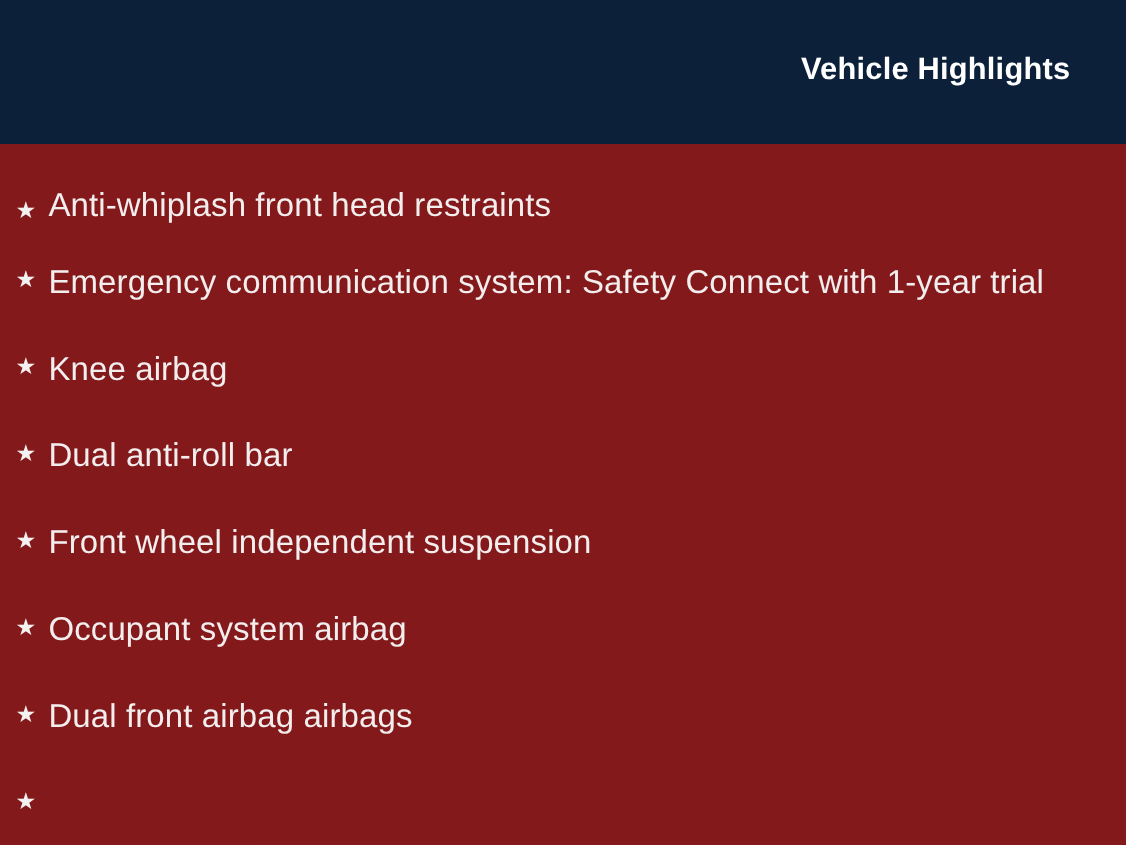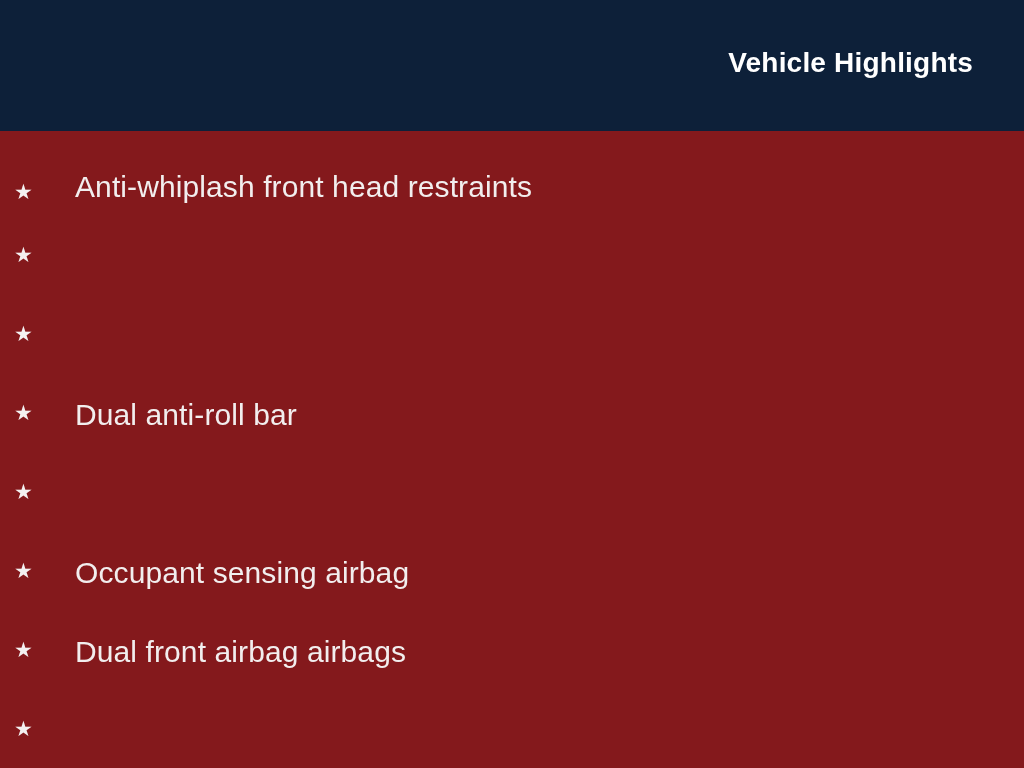--- a/index.html
+++ b/index.html
@@ -85,21 +85,20 @@
     top: -2px;
   }
   .bullet-text {
     flex: 1 1 auto;
     font-size: 30px;
     line-height: 34px;
     color: #f2eeee;
     font-weight: normal;
     letter-spacing: 0.1px;
     white-space: nowrap;
-    margin-left: 31px;
   }
 </style>
 </head>
 <body>
 
 <div class="slide">
 
   <div class="header">
     <h1 class="header-title">Vehicle Highlights</h1>
   </div>
@@ -107,38 +106,41 @@
   <div class="body-area">
     <ul class="bullet-list">
 
       <li class="bullet-item">
         <span class="bullet-star">★</span>
         <span class="bullet-text">Anti-whiplash front head restraints</span>
       </li>
 
       <li class="bullet-item">
         <span class="bullet-star">★</span>
+        <span class="bullet-text">Emergency communication system: Safety Connect with 1-year trial</span>
       </li>
 
       <li class="bullet-item">
         <span class="bullet-star">★</span>
+        <span class="bullet-text">Knee airbag</span>
       </li>
 
       <li class="bullet-item">
         <span class="bullet-star">★</span>
         <span class="bullet-text">Dual anti-roll bar</span>
       </li>
 
       <li class="bullet-item">
         <span class="bullet-star">★</span>
+        <span class="bullet-text">Front wheel independent suspension</span>
       </li>
 
       <li class="bullet-item">
         <span class="bullet-star">★</span>
-        <span class="bullet-text">Occupant sensing airbag</span>
+        <span class="bullet-text">Occupant system airbag</span>
       </li>
 
       <li class="bullet-item">
         <span class="bullet-star">★</span>
         <span class="bullet-text">Dual front airbag airbags</span>
       </li>
 
       <li class="bullet-item">
         <span class="bullet-star">★</span>
       </li>

